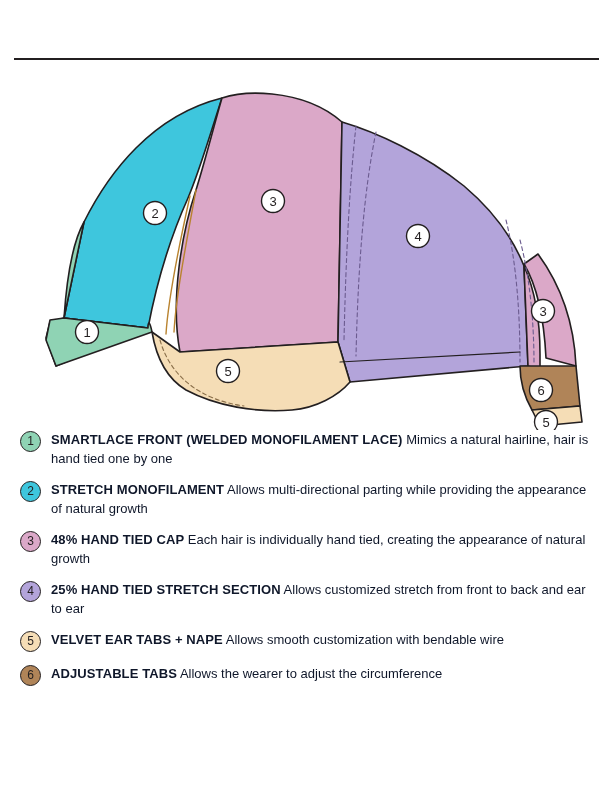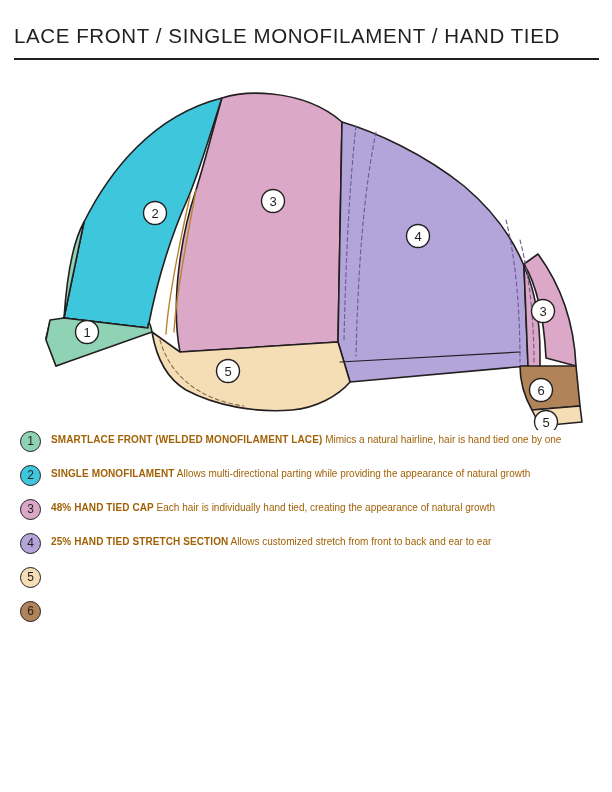--- a/index.html
+++ b/index.html
@@ -72,23 +72,23 @@
     border: 1.4px solid #231f20;
     color: #231f20;
     font-size: 12px;
     line-height: 19px;
     text-align: center;
     margin-right: 10px;
     margin-top: 1px;
     box-sizing: border-box;
   }
   .legend-text {
-    font-size: 10px;
+    font-size: 13px;
     line-height: 18.5px;
-    color: #a16207;
+    color: #0f172a;
     padding-top: 1px;
   }
   .legend-text b {
     font-weight: 700;
     letter-spacing: 0.1px;
   }
   .legend-text .desc {
     font-weight: 400;
   }
   
@@ -97,21 +97,20 @@
   .c3 { background: #dba8c8; }
   .c4 { background: #b3a4da; }
   .c5 { background: #f5ddb6; }
   .c6 { background: #b08458; }
 </style>
 </head>
 <body>
 
 <div class="page">
 
-  <div class="title">LACE FRONT / SINGLE MONOFILAMENT / HAND TIED</div>
   <div class="title-rule"></div>
 
   <div class="diagram">
     <svg width="580" height="360" viewBox="0 0 580 360" xmlns="http://www.w3.org/2000/svg">
       <g stroke="#231f20" stroke-width="1.6" stroke-linejoin="round" stroke-linecap="round">
 
         <path fill="#3ec6dd" d="M202,28 C170,36 140,54 116,78 C96,98 78,124 64,152
                  L44,248 L128,258
                  C136,216 150,168 168,128 C180,100 192,58 202,28 Z"></path>
 
@@ -198,21 +197,21 @@
       <div class="bubble c1">1</div>
       <div class="legend-text">
         <b>SMARTLACE FRONT (WELDED MONOFILAMENT LACE)</b>
         <span class="desc">Mimics a natural hairline, hair is hand tied one by one</span>
       </div>
     </div>
 
     <div class="legend-row">
       <div class="bubble c2">2</div>
       <div class="legend-text">
-        <b>SINGLE MONOFILAMENT</b>
+        <b>STRETCH MONOFILAMENT</b>
         <span class="desc">Allows multi-directional parting while providing the appearance of natural growth</span>
       </div>
     </div>
 
     <div class="legend-row">
       <div class="bubble c3">3</div>
       <div class="legend-text">
         <b>48% HAND TIED CAP</b>
         <span class="desc">Each hair is individually hand tied, creating the appearance of natural growth</span>
       </div>
@@ -221,20 +220,28 @@
     <div class="legend-row">
       <div class="bubble c4">4</div>
       <div class="legend-text">
         <b>25% HAND TIED STRETCH SECTION</b>
         <span class="desc">Allows customized stretch from front to back and ear to ear</span>
       </div>
     </div>
 
     <div class="legend-row">
       <div class="bubble c5">5</div>
+      <div class="legend-text">
+        <b>VELVET EAR TABS + NAPE</b>
+        <span class="desc">Allows smooth customization with bendable wire</span>
+      </div>
     </div>
 
     <div class="legend-row">
       <div class="bubble c6">6</div>
+      <div class="legend-text">
+        <b>ADJUSTABLE TABS</b>
+        <span class="desc">Allows the wearer to adjust the circumference</span>
+      </div>
     </div>
 
   </div>
 </div>
 
 </body></html>

